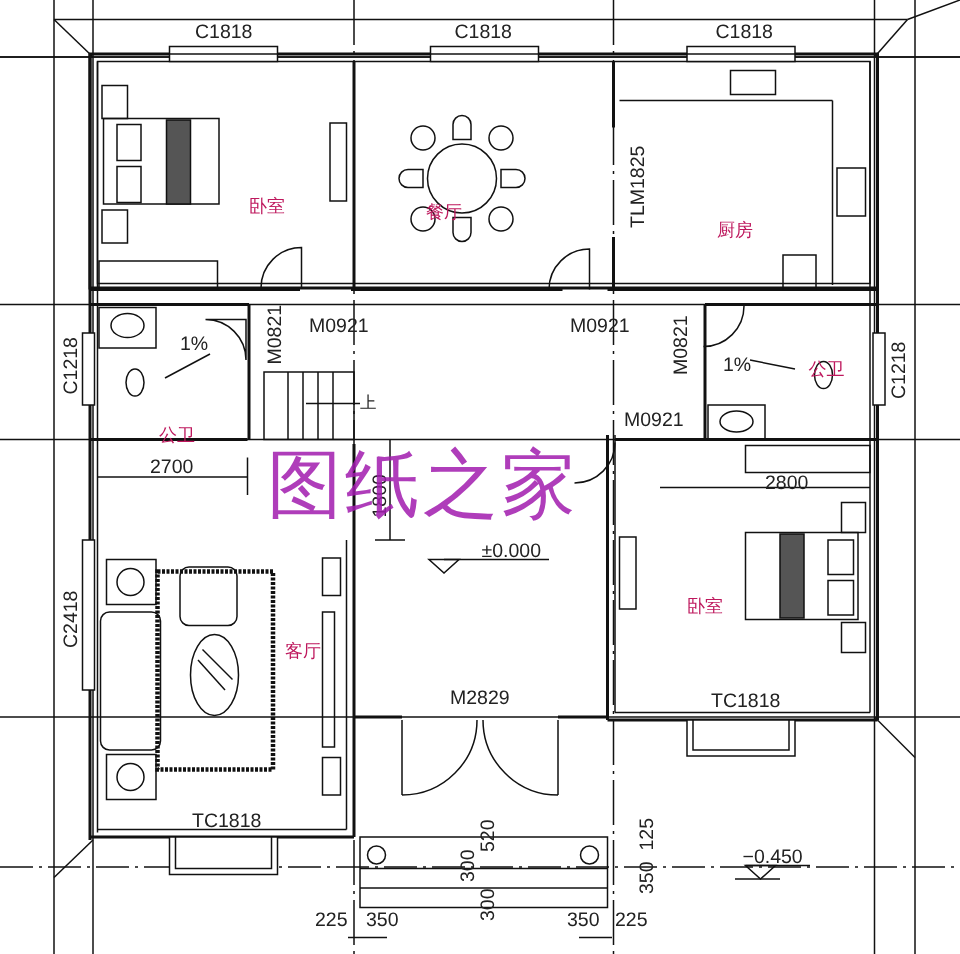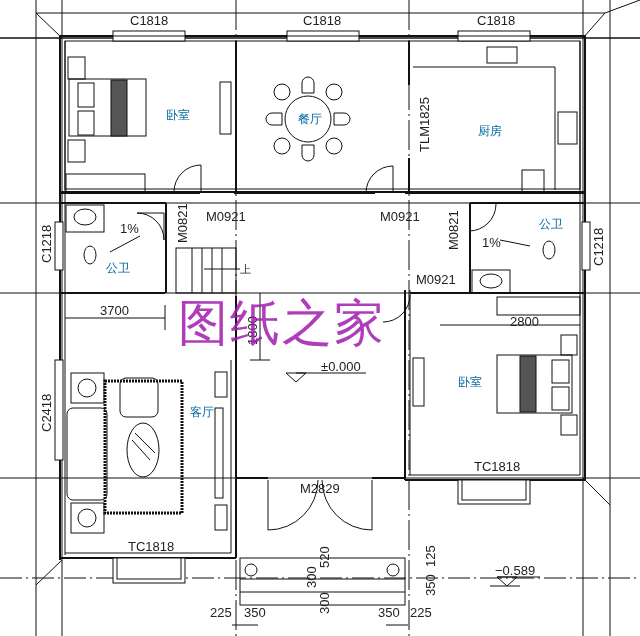--- a/index.html
+++ b/index.html
@@ -1,20 +1,20 @@
 <!DOCTYPE html>
 <html><head>
 <meta charset="utf-8">
 <style>
   html, body { margin:0; padding:0; background:#ffffff; }
   body { width:640px; height:636px; overflow:hidden; position:relative; font-family:"Liberation Sans", sans-serif; }
   #plan { position:absolute; left:0; top:0; width:640px; height:636px; }
   .lbl { position:absolute; color:#222; font-family:"Liberation Sans", sans-serif; white-space:nowrap; line-height:1; }
   .code { font-size:13px; letter-spacing:0px; }
-  .room { font-size:12px; font-family:Liberation Mono, monospace; color:#0369a1; }
+  .room { font-size:12px; font-family:Liberation Sans, sans-serif; color:#be185d;margin-top:21px; }
   .vert { transform-origin:left top; transform:rotate(-90deg); }
   .dim { font-size:13px; }
   .wm { position:absolute; color:#a21caf; font-family:"DejaVu Serif", serif; font-size:50px; opacity:0.85; letter-spacing:2px; }
 </style>
 </head>
 <body>
 
 <svg id="plan" viewBox="0 0 640 636" xmlns="http://www.w3.org/2000/svg">
   <g stroke="#111" fill="none" stroke-width="1">
 
@@ -200,48 +200,48 @@
     <line x1="232" y1="625" x2="258" y2="625"></line>
     <line x1="386" y1="625" x2="408" y2="625"></line>
   </g>
 </svg>
 
 <div class="lbl code" style="left:130px;top:14px;">C1818</div>
 <div class="lbl code" style="left:303px;top:14px;">C1818</div>
 <div class="lbl code" style="left:477px;top:14px;">C1818</div>
 
 <div class="lbl room" style="left:166px;top:110px;">卧室</div>
-<div class="lbl room" style="left:298px;top:114px;">餐厅</div>
+<div class="lbl room" style="left:284px;top:114px;">餐厅</div>
 <div class="lbl room" style="left:478px;top:126px;">厨房</div>
 <div class="lbl room" style="left:106px;top:263px;">公卫</div>
 <div class="lbl room" style="left:539px;top:219px;">公卫</div>
 <div class="lbl room" style="left:190px;top:407px;">客厅</div>
 <div class="lbl room" style="left:458px;top:377px;">卧室</div>
 
 <div class="lbl code vert" style="left:418px;top:152px;">TLM1825</div>
 <div class="lbl code" style="left:206px;top:210px;">M0921</div>
 <div class="lbl code" style="left:380px;top:210px;">M0921</div>
 <div class="lbl code vert" style="left:176px;top:243px;">M0821</div>
 <div class="lbl code vert" style="left:447px;top:250px;">M0821</div>
 <div class="lbl code" style="left:416px;top:273px;">M0921</div>
-<div class="lbl code" style="left:300px;top:458px;margin-top:24px;">M2829</div>
+<div class="lbl code" style="left:300px;top:458px;">M2829</div>
 
 <div class="lbl code vert" style="left:40px;top:263px;">C1218</div>
 <div class="lbl code vert" style="left:592px;top:266px;">C1218</div>
 <div class="lbl code vert" style="left:40px;top:432px;">C2418</div>
 <div class="lbl code" style="left:128px;top:540px;">TC1818</div>
 <div class="lbl code" style="left:474px;top:460px;">TC1818</div>
 
 <div class="lbl code" style="left:240px;top:264px;font-size:11px;">上</div>
 <div class="lbl code" style="left:120px;top:222px;">1%</div>
 <div class="lbl code" style="left:482px;top:236px;">1%</div>
 <div class="lbl code" style="left:321px;top:360px;text-align:center;">±0.000</div>
-<div class="lbl code" style="left:495px;top:564px;">−0.589</div>
-
-<div class="lbl dim" style="left:100px;top:304px;">3700</div>
+<div class="lbl code" style="left:495px;top:564px;">−0.450</div>
+
+<div class="lbl dim" style="left:100px;top:304px;">2700</div>
 <div class="lbl dim vert" style="left:246px;top:345px;">1800</div>
 <div class="lbl dim" style="left:510px;top:315px;">2800</div>
 <div class="lbl dim vert" style="left:318px;top:568px;">520</div>
 <div class="lbl dim vert" style="left:305px;top:588px;">300</div>
 <div class="lbl dim vert" style="left:318px;top:614px;">300</div>
 <div class="lbl dim vert" style="left:424px;top:567px;">125</div>
 <div class="lbl dim vert" style="left:424px;top:596px;">350</div>
 <div class="lbl dim" style="left:210px;top:606px;">225</div>
 <div class="lbl dim" style="left:244px;top:606px;">350</div>
 <div class="lbl dim" style="left:378px;top:606px;">350</div>

